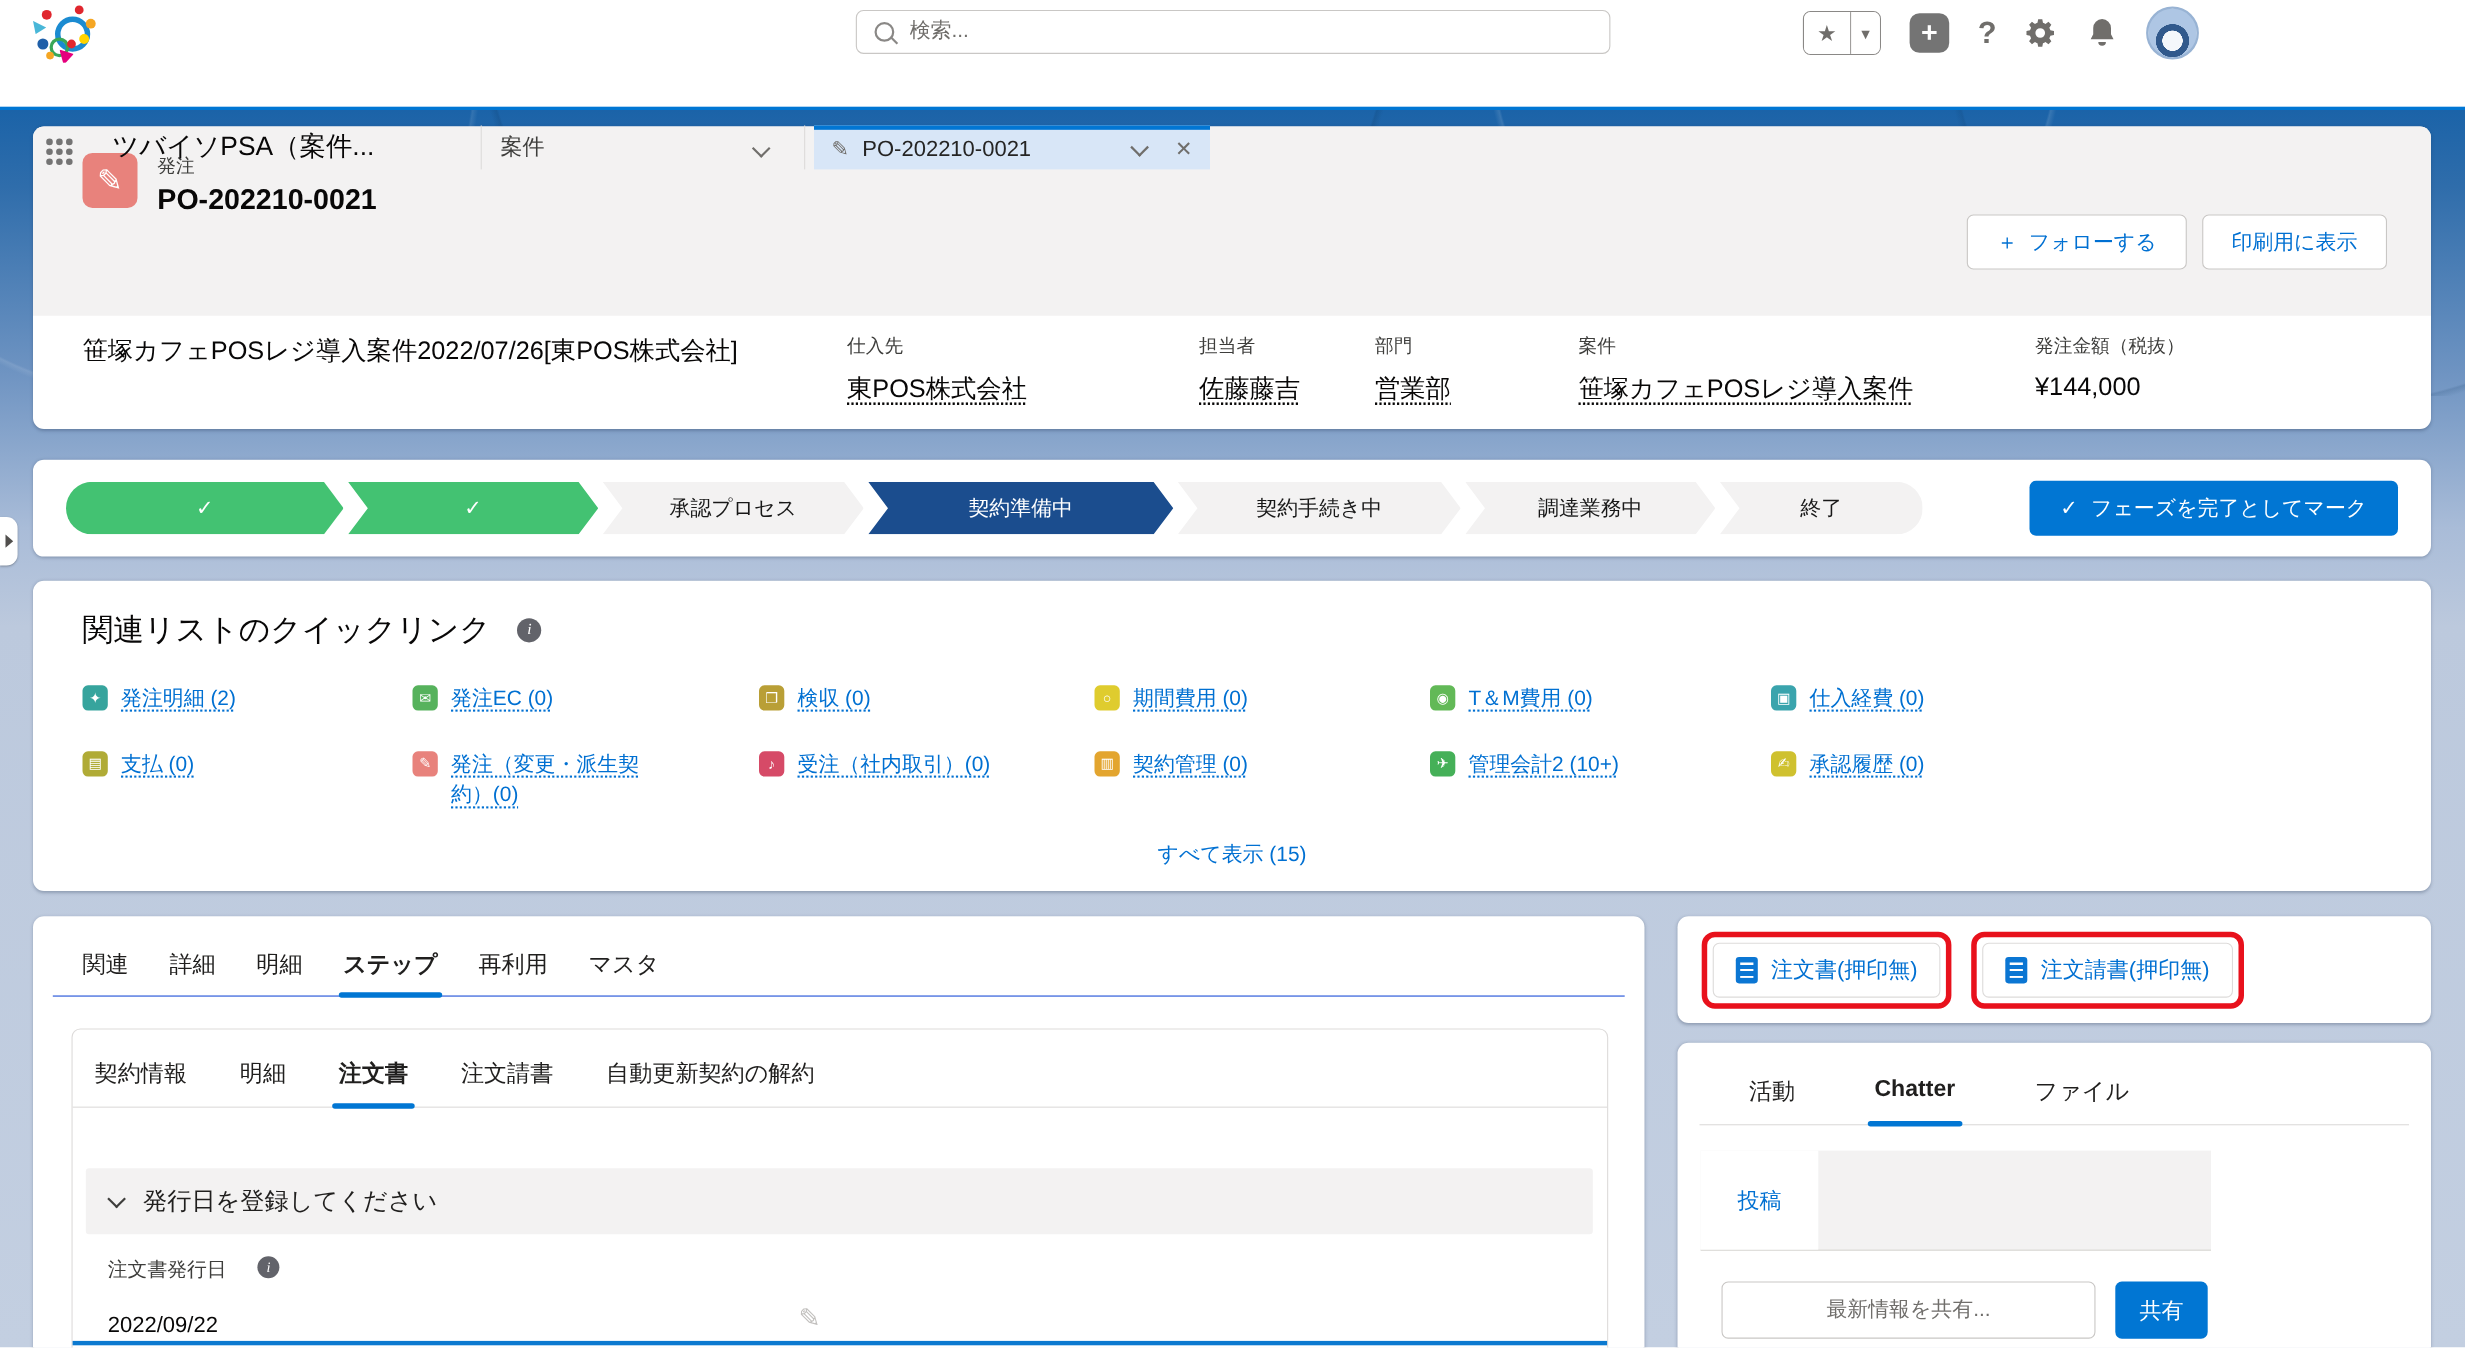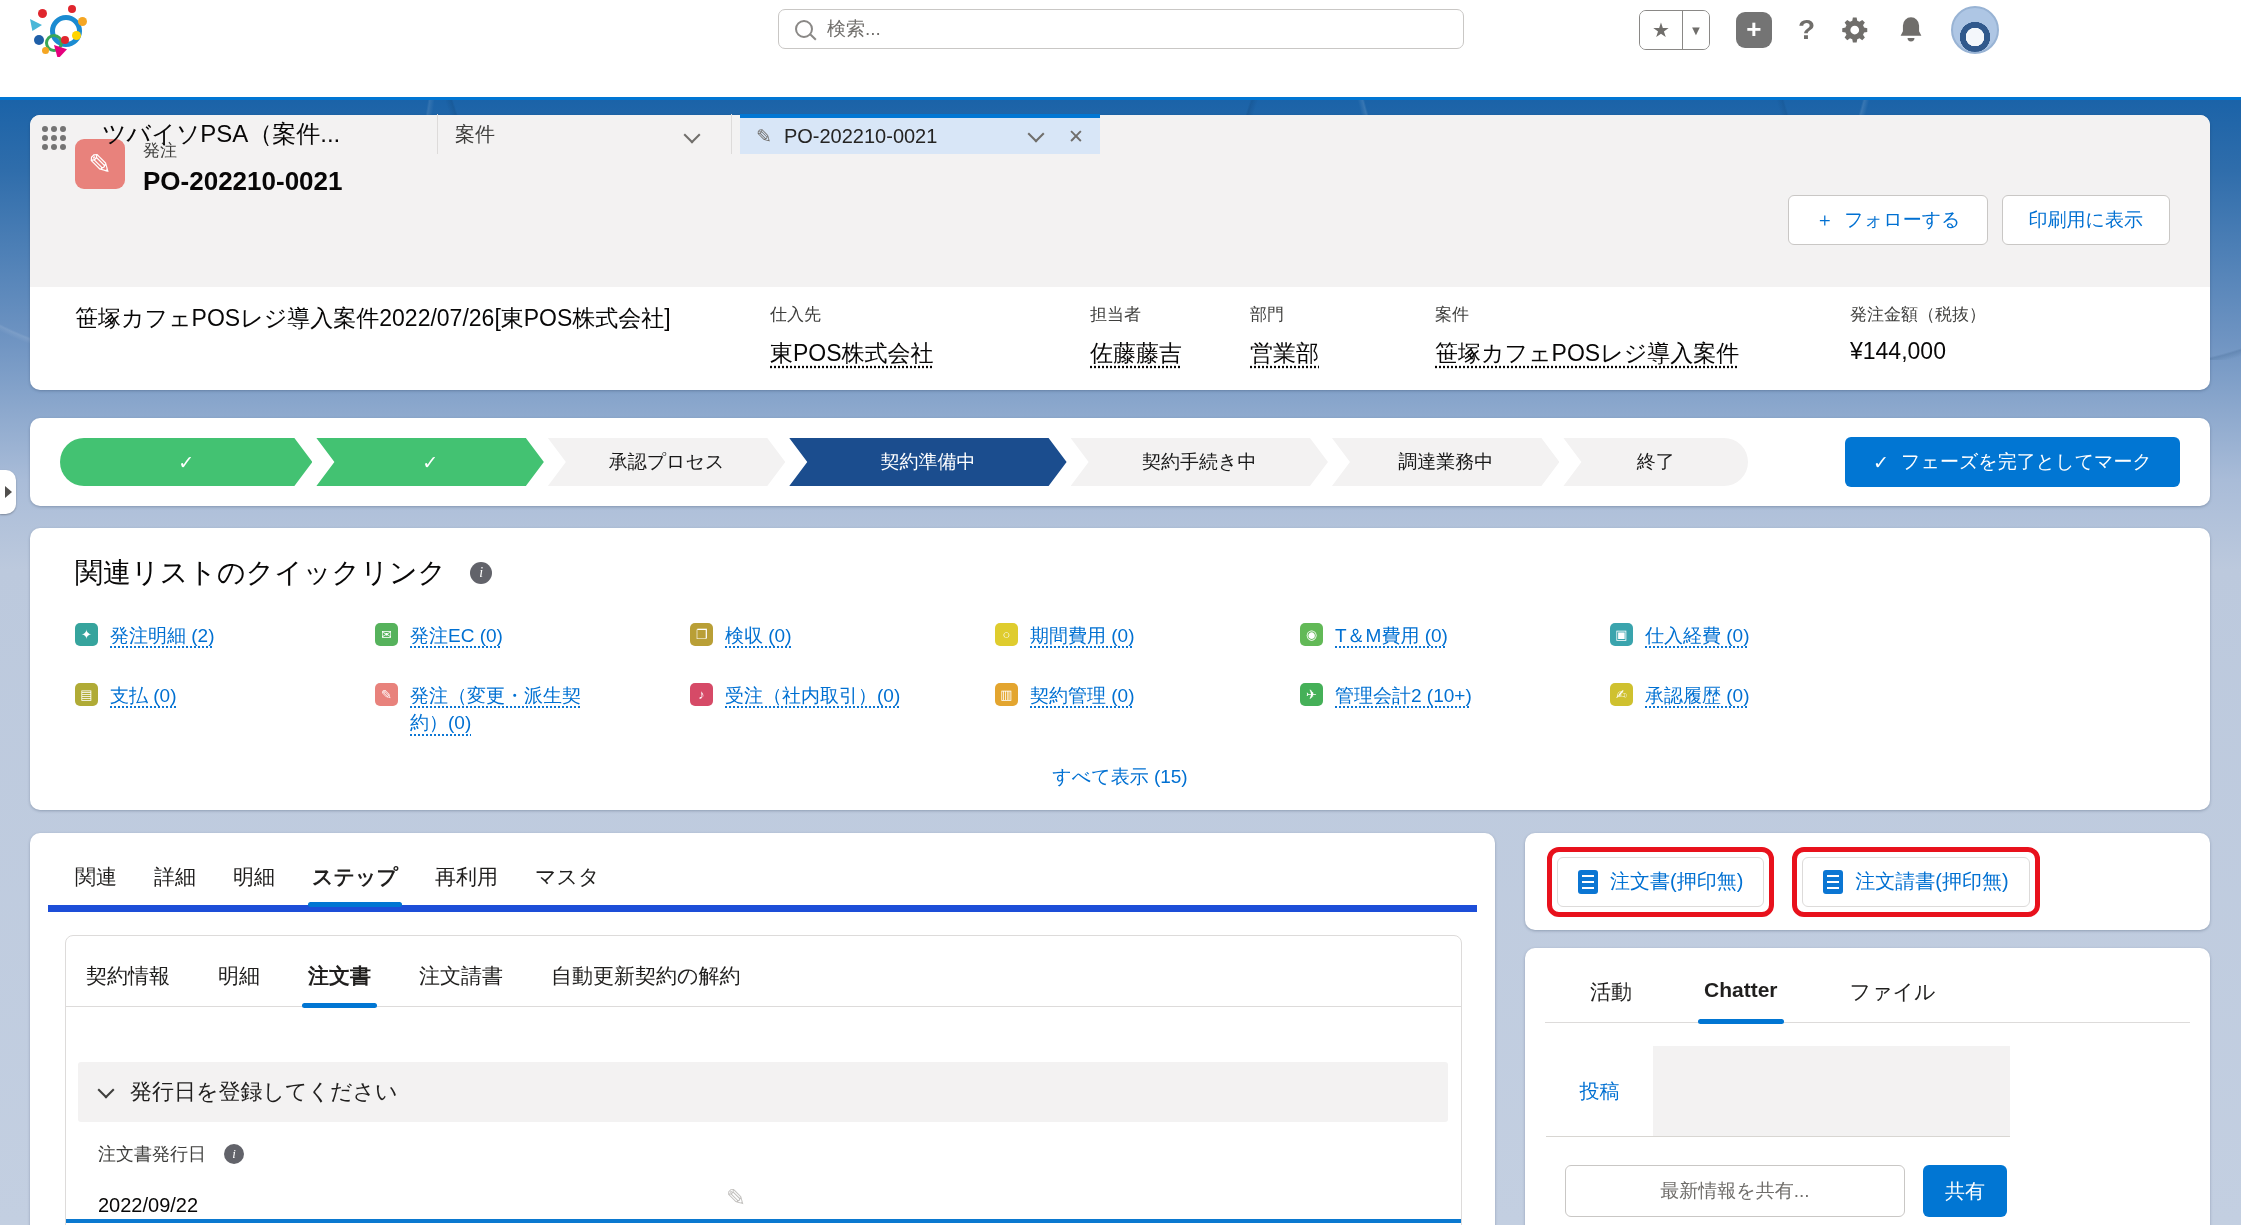--- a/index.html
+++ b/index.html
@@ -86,34 +86,34 @@
   .info-ico{width:22px;height:22px;border-radius:50%;background:#62636a;color:#fff;font-size:14px;font-style:italic;
             font-family:"Liberation Serif","DejaVu Serif",serif;display:inline-flex;align-items:center;justify-content:center;flex:none;}
   .ql-grid{margin-top:30px;display:grid;grid-template-columns:300px 315px 305px 305px 310px 1fr;row-gap:32px;}
   .ql-item{display:flex;align-items:flex-start;}
   .ql-ico{width:23px;height:23px;border-radius:5px;color:#fff;font-size:13px;display:flex;align-items:center;justify-content:center;flex:none;margin-top:1px;}
   .ql-label{margin-left:12px;font-size:19px;line-height:1.45;max-width:205px;}
   .ql-showall{position:absolute;left:0;bottom:20px;width:100%;text-align:center;font-size:19px;}
   .ql-showall span{color:#0070d2;cursor:pointer;}
   
   #mainCard{left:30px;top:833px;width:1465px;height:420px;border-radius:10px 10px 0 0;}
-  .tabs-row{display:flex;gap:37px;padding:30px 0 0 27px;margin:0 18px;border-bottom:7px solid #1d4ed8;font-size:21px;color:#201f1e;}
+  .tabs-row{display:flex;gap:37px;padding:30px 0 0 27px;margin:0 18px;border-bottom:1px solid #1d4ed8;font-size:21px;color:#201f1e;}
   .tabs-row .tab{padding-bottom:14px;position:relative;cursor:pointer;}
   .tabs-row .tab.active{font-weight:bold;}
   .tabs-row .tab.active::after{content:"";position:absolute;left:-4px;right:-4px;bottom:-2px;height:5px;background:#0176d3;border-radius:3px;}
   .innerCard{position:absolute;left:35px;top:102px;width:1397px;height:320px;border:1px solid #dddbda;border-radius:8px;background:#fff;box-sizing:border-box;}
   .subtabs{display:flex;gap:48px;padding:26px 0 0 20px;margin:0 0;border-bottom:1px solid #dddbda;font-size:21px;color:#201f1e;}
   .subtabs .tab{padding-bottom:16px;position:relative;cursor:pointer;}
   .subtabs .tab.active{font-weight:bold;}
   .subtabs .tab.active::after{content:"";position:absolute;left:-6px;right:-6px;bottom:-2px;height:5px;background:#0176d3;border-radius:3px;}
   .sec-bar{position:absolute;left:12px;top:126px;width:1370px;height:60px;background:#f3f2f2;border-radius:3px;
            display:flex;align-items:center;padding-left:22px;box-sizing:border-box;gap:18px;font-size:22px;color:#201f1e;}
   .sec-bar .chev{border-color:#3e3e3c;}
   .fieldblk{position:absolute;left:32px;top:206px;}
-  .fieldblk .flab{display:flex;align-items:center;gap:18px;font-size:18px;color:#3e3e3c;}
+  .fieldblk .flab{display:flex;align-items:flex-start;gap:28px;font-size:18px;color:#3e3e3c;}
   .fieldblk .fval{margin-top:28px;font-size:20px;color:#080707;}
   .edit-pencil{position:absolute;left:660px;top:248px;color:#c2c0be;font-size:24px;}
   .rowline{position:absolute;left:0;right:0;top:283px;height:4px;background:#0b79d0;}
   
   #docCard{left:1525px;top:833px;width:685px;height:97px;display:flex;align-items:center;padding-left:22px;box-sizing:border-box;}
   .annot{border:5px solid #e8111c;border-radius:12px;padding:5px;display:inline-flex;background:#fff;}
   .annot + .annot{margin-left:18px;justify-content:center;}
   .btn-doc{height:50px;border:1px solid #dddbda;border-radius:6px;background:#fff;color:#0070d2;font-size:20px;
            display:flex;align-items:center;gap:12px;padding:0 20px;font-family:inherit;white-space:nowrap;}
   .doc-ico{width:20px;height:24px;border-radius:3px;background:#0b76d3;position:relative;flex:none;}

